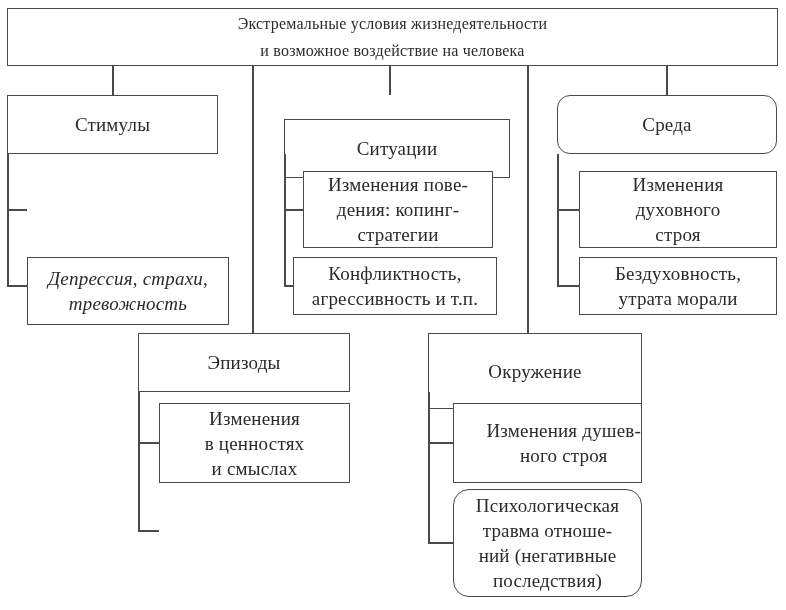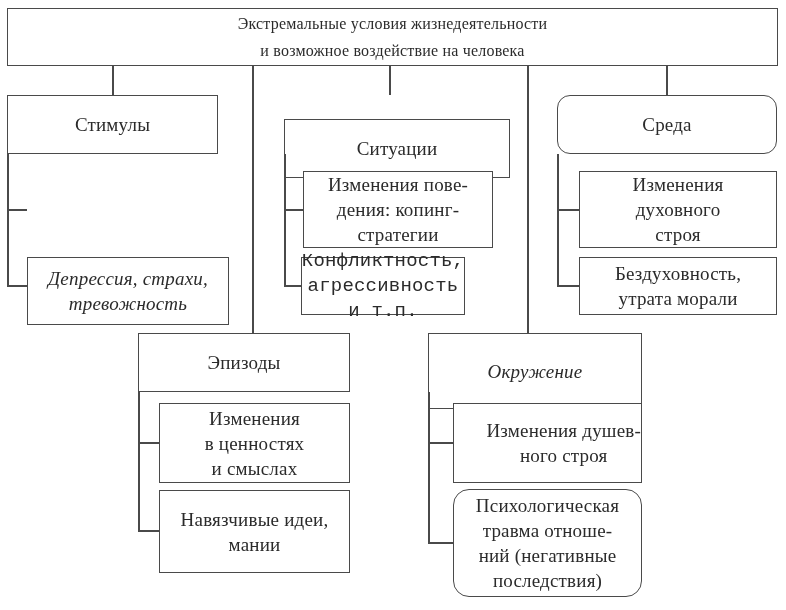--- a/index.html
+++ b/index.html
@@ -62,21 +62,21 @@
     <span class="label">Ситуации</span>
   </div>
   <div class="line v" style="left:284px; top:154px; height:133px;"></div>
   <div class="line h" style="left:284px; top:209px; width:19px;"></div>
   <div class="line h" style="left:284px; top:285px; width:19px;"></div>
   <div class="node" style="left:303px; top:171px; width:190px; height:77px;">
     <span class="label">Изменения пове-
 дения: копинг-
 стратегии</span>
   </div>
-  <div class="node" style="left:301px; top:257px; width:164px; height:58px;font-family:Liberation Mono, monospace;">
+  <div class="node" style="left:293px; top:257px; width:204px; height:58px;">
     <span class="label">Конфликтность,
 агрессивность и т.п.</span>
   </div>
 
   <div class="node" style="left:557px; top:95px; width:220px; height:59px;border-radius:13px;">
     <span class="label">Среда</span>
   </div>
   <div class="line v" style="left:557px; top:154px; height:133px;"></div>
   <div class="line h" style="left:557px; top:209px; width:22px;"></div>
   <div class="line h" style="left:557px; top:285px; width:22px;"></div>
@@ -94,26 +94,22 @@
 утрата морали</span>
   </div>
   <div class="line v" style="left:138px; top:392px; height:140px;"></div>
   <div class="line h" style="left:138px; top:442px; width:21px;"></div>
   <div class="line h" style="left:138px; top:530px; width:21px;"></div>
   <div class="node" style="left:159px; top:403px; width:191px; height:80px;">
     <span class="label">Изменения
 в ценностях
 и смыслах</span>
   </div>
-  <div class="node" style="left:159px; top:490px; width:191px; height:83px;">
-    <span class="label">Навязчивые идеи,
-мании</span>
-  </div>
 
-  <div class="node" style="left:428px; top:333px; width:214px; height:76px;font-style:italic;">
+  <div class="node" style="left:428px; top:333px; width:214px; height:76px;">
     <span class="label">Окружение</span>
   </div>
   <div class="line v" style="left:428px; top:392px; height:152px;"></div>
   <div class="line h" style="left:428px; top:442px; width:25px;"></div>
   <div class="line h" style="left:428px; top:542px; width:25px;"></div>
   <div class="node" style="left:453px; top:403px; width:189px; height:80px;justify-content:flex-end;">
     <span class="label">Изменения душев-
 ного строя</span>
   </div>
   <div class="node" style="left:453px; top:489px; width:189px; height:108px;border-radius:16px;">

